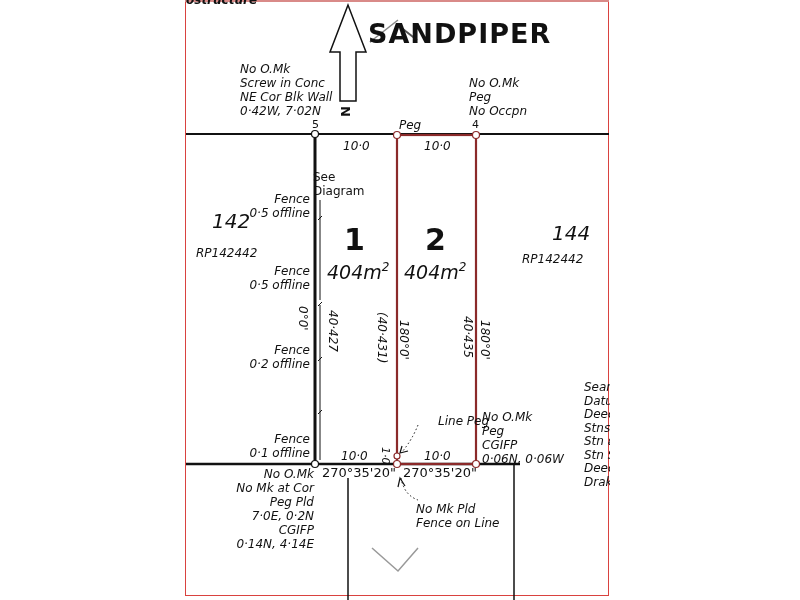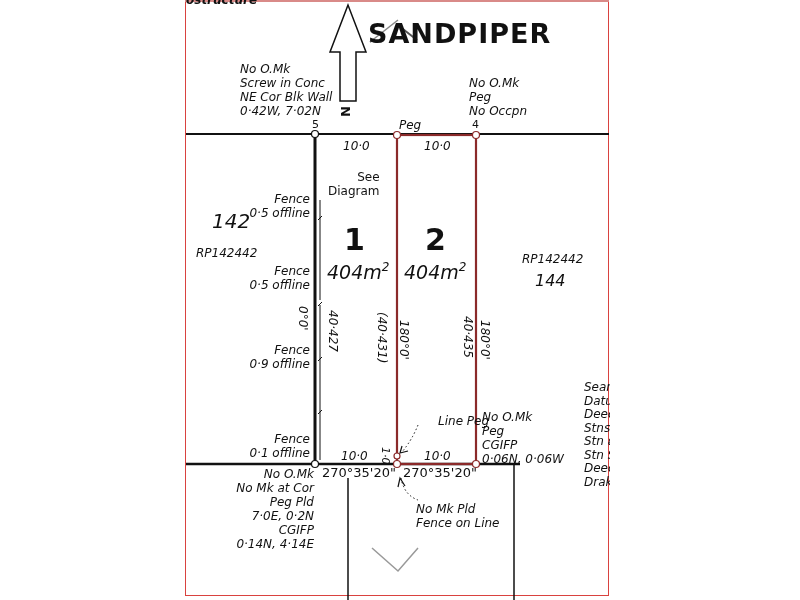--- a/index.html
+++ b/index.html
@@ -92,46 +92,46 @@
   <div>No O.Mk</div>
     <div>Peg</div>
     <div>No Occpn</div>
 </div>
 
 <div class="t" style="left:343px;top:139px;">10·0</div>
 <div class="t" style="left:424px;top:139px;">10·0</div>
 <div class="t" style="left:341px;top:449px;">10·0</div>
 <div class="t" style="left:424px;top:449px;">10·0</div>
 
-<div class="t" style="left:328px;top:170px;font-style:normal;text-align:right;">
+<div class="t" style="left:313px;top:170px;font-style:normal;">
   <div>See</div>
     <div>Diagram</div>
 </div>
 
 <div class="lotnum" style="left:344px;top:222px;">1</div>
 <div class="lotnum" style="left:425px;top:222px;">2</div>
 <div class="area" style="left:327px;top:260px;"><span>404m</span><sup>2</sup></div>
 <div class="area" style="left:404px;top:260px;"><span>404m</span><sup>2</sup></div>
 
 <div class="t" style="left:212px;top:214px;font-size:20px;">142</div>
 <div class="t" style="left:196px;top:246px;">RP142442</div>
-<div class="t" style="left:535px;top:226px;font-size:16px;margin-top:48px;">144</div>
+<div class="t" style="left:552px;top:226px;font-size:20px;">144</div>
 <div class="t" style="left:522px;top:252px;">RP142442</div>
 
 <div class="t r" style="left:240px;top:192px;width:70px;">
     <div>Fence</div>
     <div>0·5 offline</div>
   </div>
 <div class="t r" style="left:240px;top:264px;width:70px;">
     <div>Fence</div>
     <div>0·5 offline</div>
   </div>
 <div class="t r" style="left:240px;top:343px;width:70px;">
     <div>Fence</div>
-    <div>0·9 offline</div>
+    <div>0·2 offline</div>
   </div>
 <div class="t r" style="left:240px;top:432px;width:70px;">
     <div>Fence</div>
     <div>0·1 offline</div>
   </div>
 
 <div class="rot" style="left:310px;top:306px;transform:rotate(90deg);">0°0'</div>
 <div class="rot" style="left:340px;top:310px;transform:rotate(90deg);">40·427</div>
 <div class="rot" style="left:389px;top:312px;transform:rotate(90deg);">(40·431)</div>
 <div class="rot" style="left:411px;top:320px;transform:rotate(90deg);">180°0'</div>

